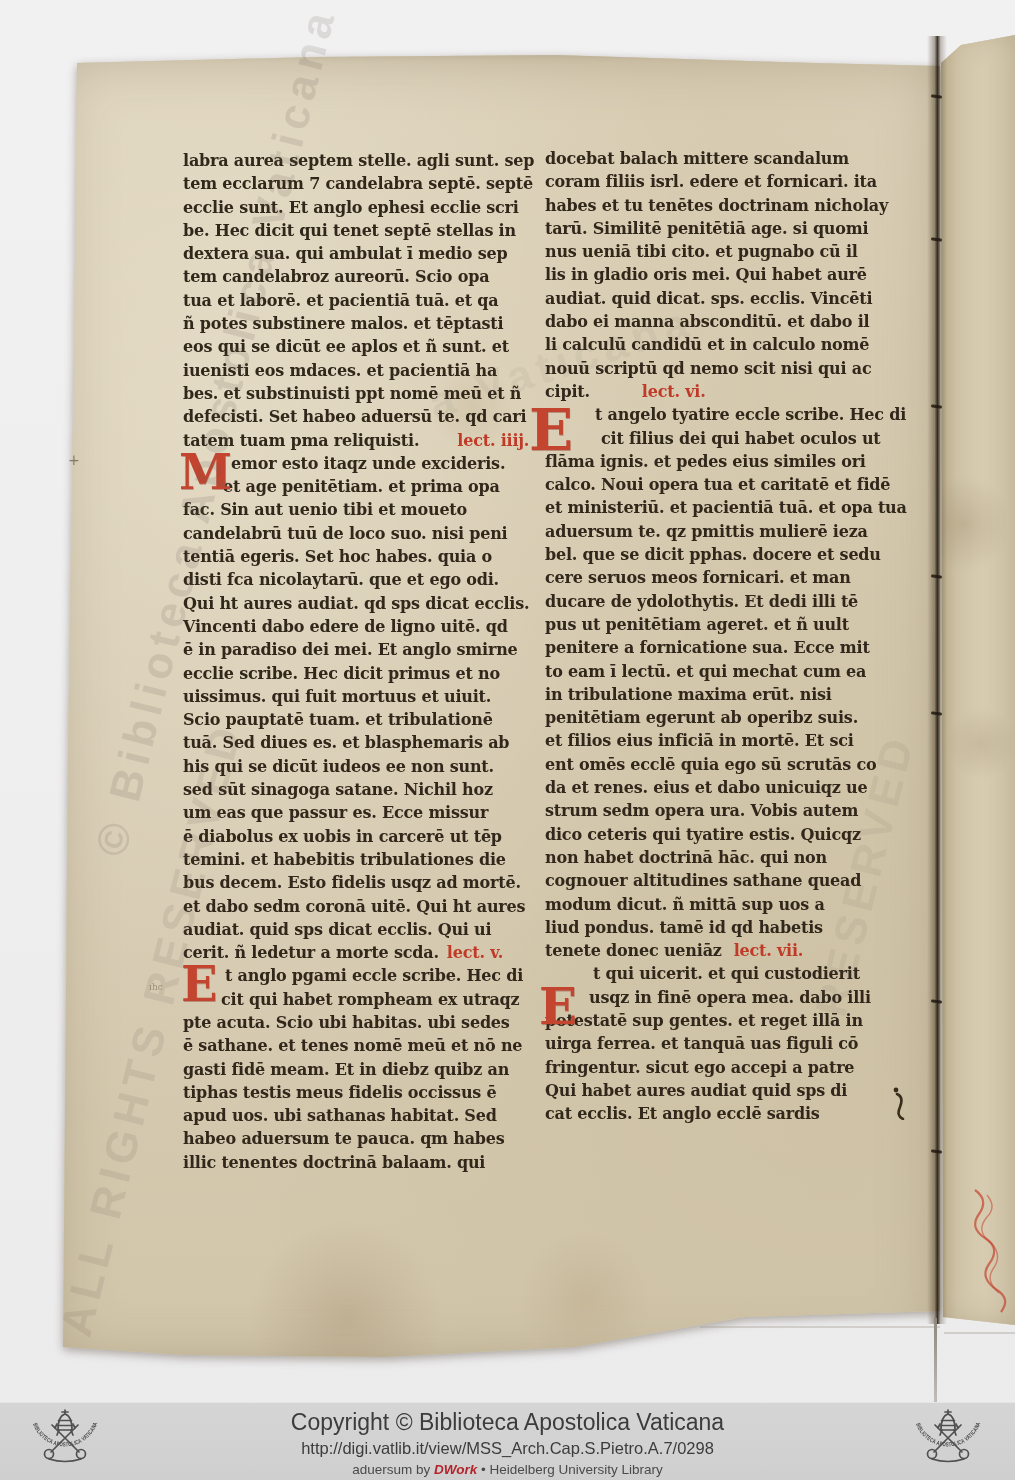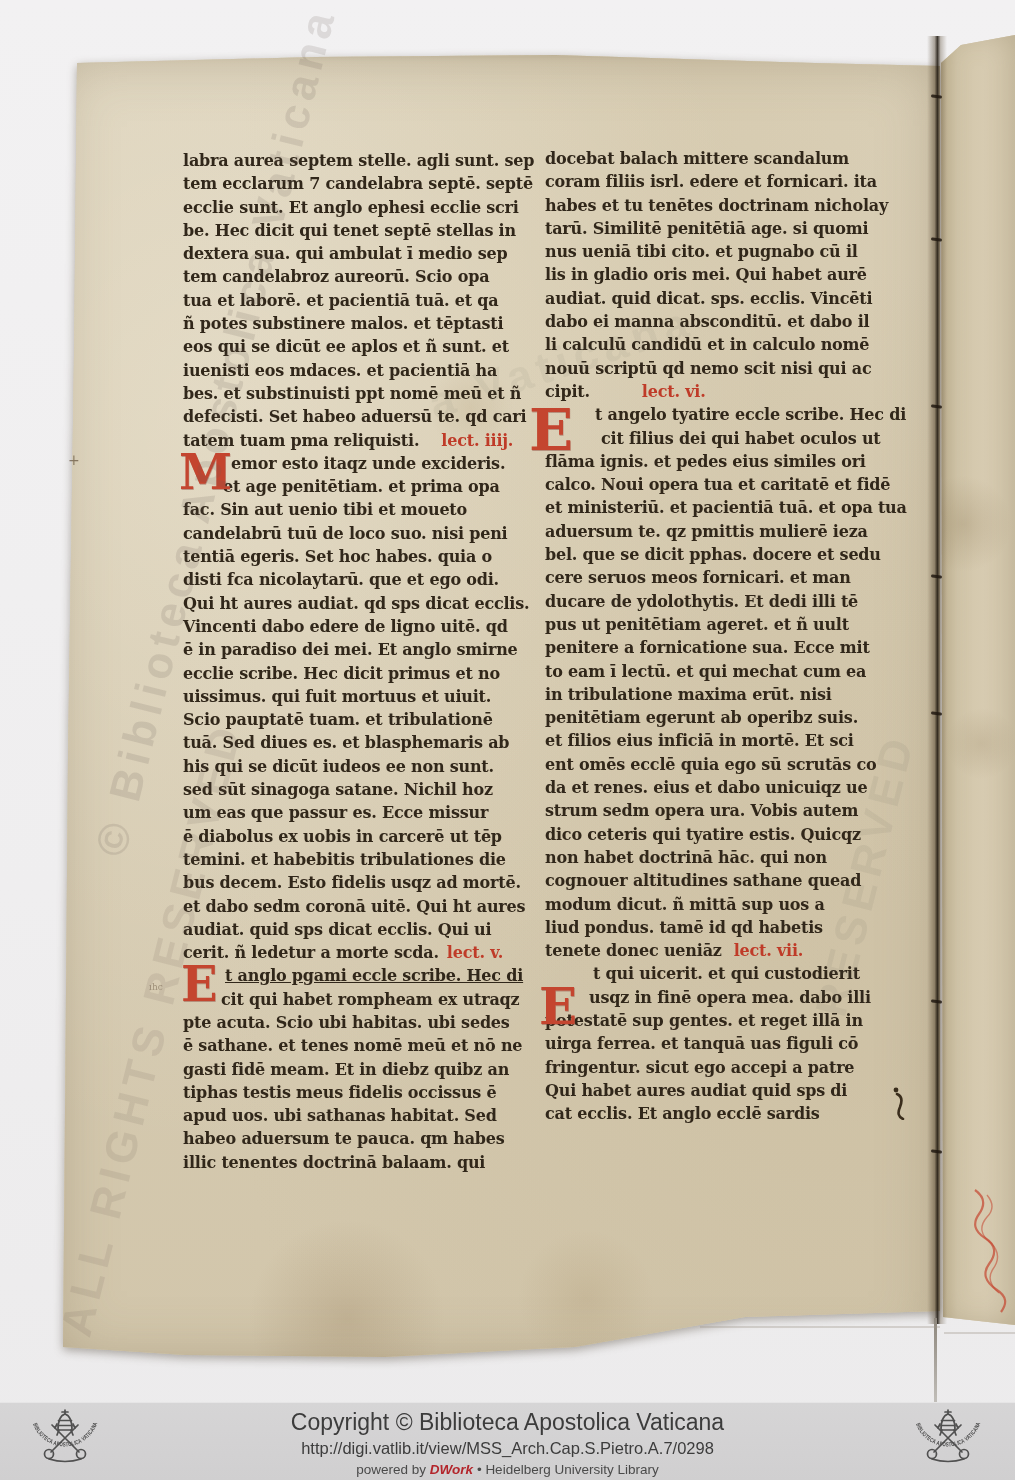--- a/index.html
+++ b/index.html
@@ -106,21 +106,21 @@
       <div class="ms-line"><span>ecclie sunt. Et anglo ephesi ecclie scri</span></div>
       <div class="ms-line"><span>be. Hec dicit qui tenet septē stellas in</span></div>
       <div class="ms-line"><span>dextera sua. qui ambulat ī medio sep</span></div>
       <div class="ms-line"><span>tem candelabroz aureorū. Scio opa</span></div>
       <div class="ms-line"><span>tua et laborē. et pacientiā tuā. et qa</span></div>
       <div class="ms-line"><span>ñ potes substinere malos. et tēptasti</span></div>
       <div class="ms-line"><span>eos qui se dicūt ee aplos et ñ sunt. et</span></div>
       <div class="ms-line"><span>iuenisti eos mdaces. et pacientiā ha</span></div>
       <div class="ms-line"><span>bes. et substinuisti ppt nomē meū et ñ</span></div>
       <div class="ms-line"><span>defecisti. Set habeo aduersū te. qd cari</span></div>
-      <div class="ms-line"><span>tatem tuam pma reliquisti.</span><span class="rubric" style="margin-left: 22px;">lect. iiij.</span></div>
+      <div class="ms-line"><span>tatem tuam pma reliquisti.</span><span class="rubric" style="margin-left: 38px;">lect. iiij.</span></div>
       <span class="initial" style="top: 298.9px; left: -4px; font-size: 48px;">M</span>
       <div class="ms-line" style="padding-left: 48px;"><span>emor esto itaqz unde excideris.</span></div>
       <div class="ms-line" style="padding-left: 40px;"><span>et age penitētiam. et prima opa</span></div>
       <div class="ms-line"><span>fac. Sin aut uenio tibi et moueto</span></div>
       <div class="ms-line"><span>candelabrū tuū de loco suo. nisi peni</span></div>
       <div class="ms-line"><span>tentiā egeris. Set hoc habes. quia o</span></div>
       <div class="ms-line"><span>disti fca nicolaytarū. que et ego odi.</span></div>
       <div class="ms-line"><span>Qui ht aures audiat. qd sps dicat ecclis.</span></div>
       <div class="ms-line"><span>Vincenti dabo edere de ligno uitē. qd</span></div>
       <div class="ms-line"><span>ē in paradiso dei mei. Et anglo smirne</span></div>
@@ -131,21 +131,21 @@
       <div class="ms-line"><span>his qui se dicūt iudeos ee non sunt.</span></div>
       <div class="ms-line"><span>sed sūt sinagoga satane. Nichil hoz</span></div>
       <div class="ms-line"><span>um eas que passur es. Ecce missur</span></div>
       <div class="ms-line"><span>ē diabolus ex uobis in carcerē ut tēp</span></div>
       <div class="ms-line"><span>temini. et habebitis tribulationes die</span></div>
       <div class="ms-line"><span>bus decem. Esto fidelis usqz ad mortē.</span></div>
       <div class="ms-line"><span>et dabo sedm coronā uitē. Qui ht aures</span></div>
       <div class="ms-line"><span>audiat. quid sps dicat ecclis. Qui ui</span></div>
       <div class="ms-line"><span>cerit. ñ ledetur a morte scda.</span><span class="rubric" style="margin-left: 8px;">lect. v.</span></div>
       <span class="initial" style="top: 810.5px; left: -2px; font-size: 48px;">E</span>
-      <div class="ms-line" style="padding-left: 42px; text-decoration: underline;"><span>t anglo pgami eccle scribe. Hec di</span></div>
+      <div class="ms-line" style="padding-left: 42px;"><span>t anglo pgami eccle scribe. Hec di</span></div>
       <div class="ms-line" style="padding-left: 38px;"><span>cit qui habet rompheam ex utraqz</span></div>
       <div class="ms-line"><span>pte acuta. Scio ubi habitas. ubi sedes</span></div>
       <div class="ms-line"><span>ē sathane. et tenes nomē meū et nō ne</span></div>
       <div class="ms-line"><span>gasti fidē meam. Et in diebz quibz an</span></div>
       <div class="ms-line"><span>tiphas testis meus fidelis occissus ē</span></div>
       <div class="ms-line"><span>apud uos. ubi sathanas habitat. Sed</span></div>
       <div class="ms-line"><span>habeo aduersum te pauca. qm habes</span></div>
       <div class="ms-line"><span>illic tenentes doctrinā balaam. qui</span></div>
     </div>
   <div id="col-right" class="ms-col" style="position:absolute;">
@@ -204,21 +204,21 @@
 
   <span class="wm" style="left:110px;top:830px;transform:rotate(-76deg);">© Biblioteca Apostolica Vaticana</span>
   <span class="wm" style="left:75px;top:1310px;transform:rotate(-76deg);color:rgba(105,96,88,.13);">ALL RIGHTS RESERVED</span>
   <span class="wm" style="left:830px;top:990px;transform:rotate(-76deg);color:rgba(105,96,88,.09);">RESERVED</span>
   <span class="wm" style="left:430px;top:380px;transform:rotate(-18deg);color:rgba(105,96,88,.07);">a Vaticana</span>
 
   <div id="footer">
     <div id="footer-text">
       <div id="f-line1">Copyright © Biblioteca Apostolica Vaticana</div>
       <div id="f-line2">http://digi.vatlib.it/view/MSS_Arch.Cap.S.Pietro.A.7/0298</div>
-      <div id="f-line3"><span>powered by</span> <span class="brand">DWork</span> <span>•</span> <span>Heidelberg University Library</span></div>
+      <div id="f-line3"><span>aduersum by</span> <span class="brand">DWork</span> <span>•</span> <span>Heidelberg University Library</span></div>
     </div>
   </div>
 
   <svg id="emblem-left" class="emblem" viewBox="0 0 110 70">
     <defs>
         <path id="arcL" d="M 23,20 A 34,34 0 0 0 87,20" fill="none"></path>
       </defs>
     <g stroke="#505050" stroke-width="1.7" fill="none" stroke-linecap="round">
       <path d="M55,6 V10 M52,8 H58"></path>
       <path d="M48,26 Q48,12 55,10 Q62,12 62,26 Z"></path>

